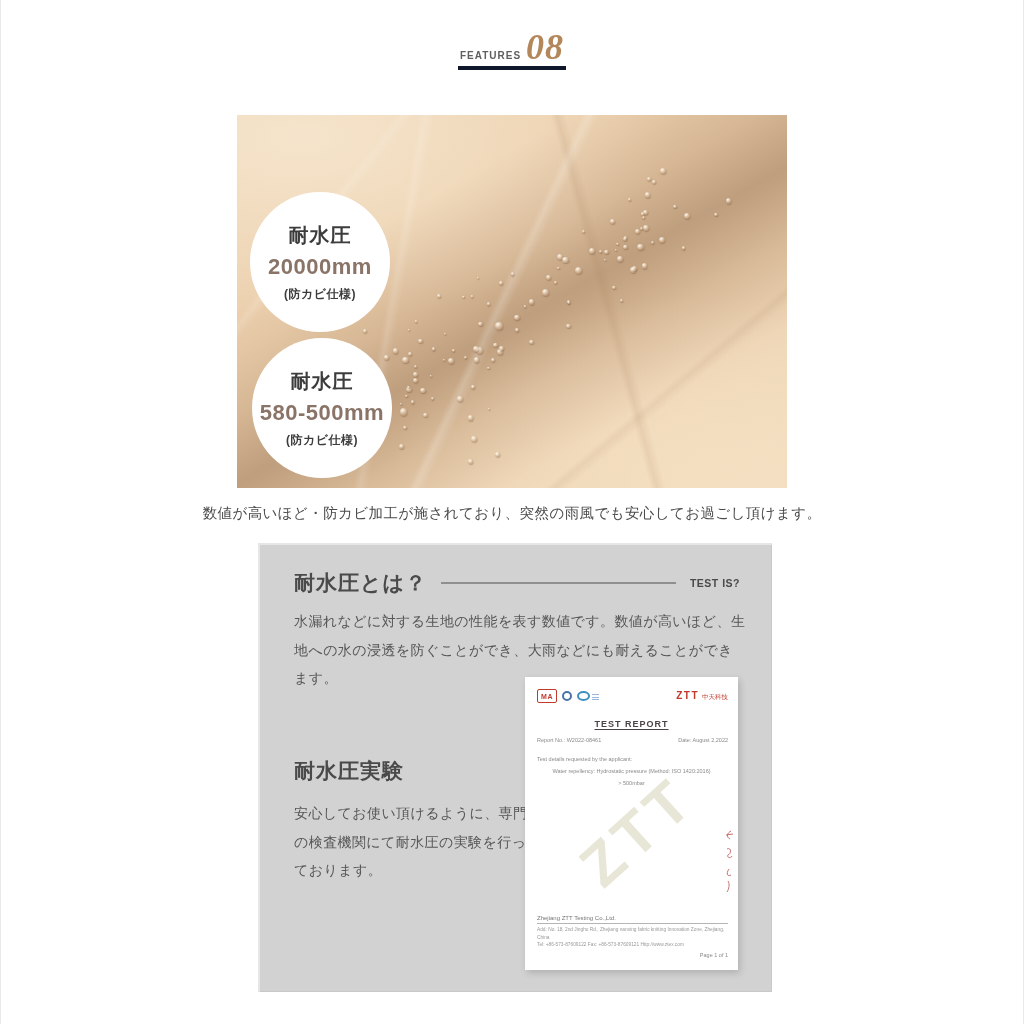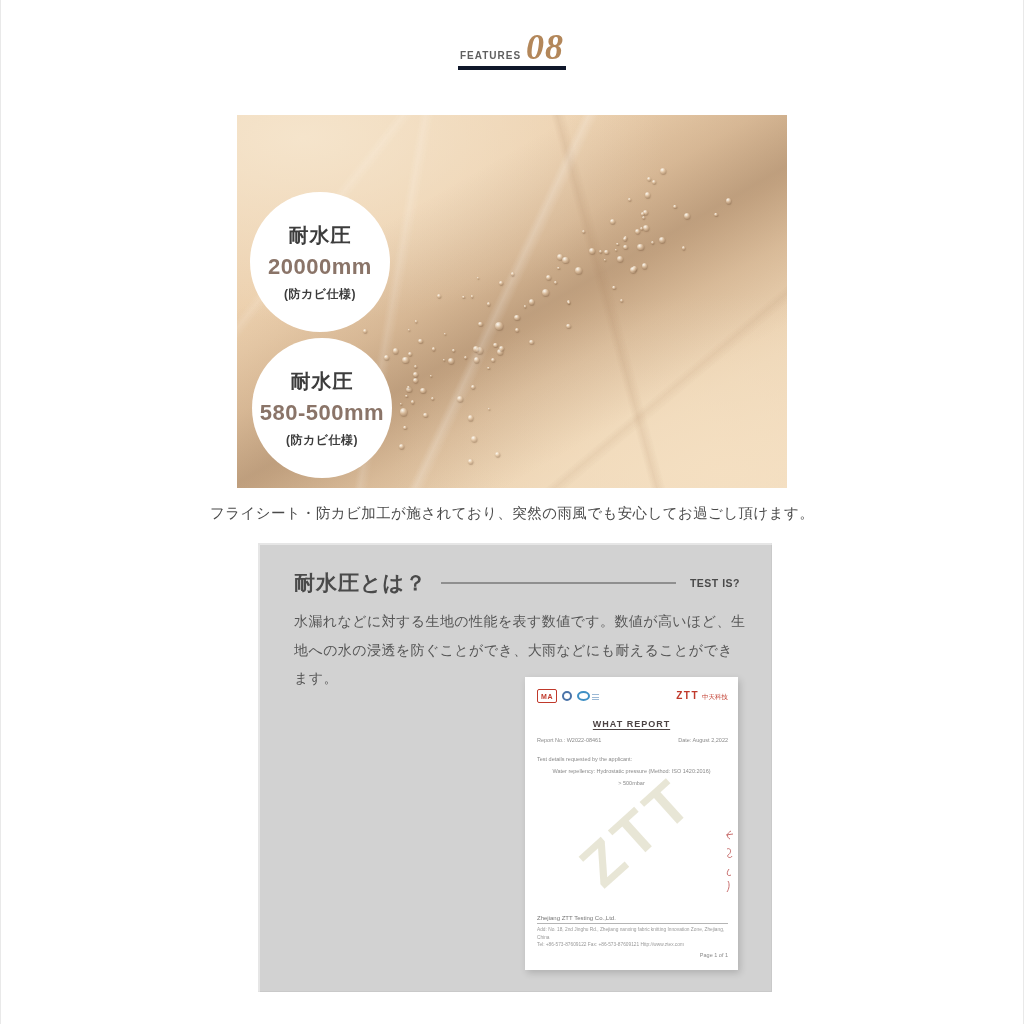--- a/index.html
+++ b/index.html
@@ -222,46 +222,50 @@
       <div class="badge-note">(防カビ仕様)</div>
     </div>
 
     <div class="badge badge2">
       <div class="badge-label">耐水圧</div>
       <div class="badge-value">580-500mm</div>
       <div class="badge-note">(防カビ仕様)</div>
     </div>
   </div>
 
-  <p class="caption">フライシート・防カビ加工が施されており、突然の雨風でも安心してお過ごし頂けます。</p>
+  <p class="caption">数値が高いほど・防カビ加工が施されており、突然の雨風でも安心してお過ごし頂けます。</p>
 
   <section class="panel">
 
     <div class="panel-head">
       <h2 class="panel-h2">耐水圧とは？</h2>
       <div class="rule"></div>
       <span class="whatis">TEST IS?</span>
     </div>
 
     <p class="panel-body whatis-body">水漏れなどに対する生地の性能を表す数値です。数値が高いほど、生地への水の浸透を防ぐことができ、大雨などにも耐えることができます。</p>
 
+    <div class="exp">
+      <h2 class="panel-h2">耐水圧実験</h2>
+      <p class="panel-body">安心してお使い頂けるように、専門の検査機関にて耐水圧の実験を行っております。</p>
+    </div>
 
     <div class="doc">
       <div class="doc-logos">
         <span class="cma">MA</span>
         <span class="ring1"></span>
         <span class="ring2"></span>
         <span class="doc-spacer"></span>
         <span class="doc-brand">
           <b>ZTT</b>
           <i>中天科技</i>
         </span>
       </div>
 
-      <div class="doc-title">WHAT REPORT</div>
+      <div class="doc-title">TEST REPORT</div>
 
       <div class="doc-row">
         <span>Report No.:  W2022-08461</span>
         <span>Date:  August 2,2022</span>
       </div>
 
       <div class="doc-line l1">Test details requested by the applicant:</div>
       <div class="doc-line l2">Water repellency: Hydrostatic pressure (Method: ISO 1420:2016)</div>
       <div class="doc-line l3">&gt; 500mbar</div>
 

